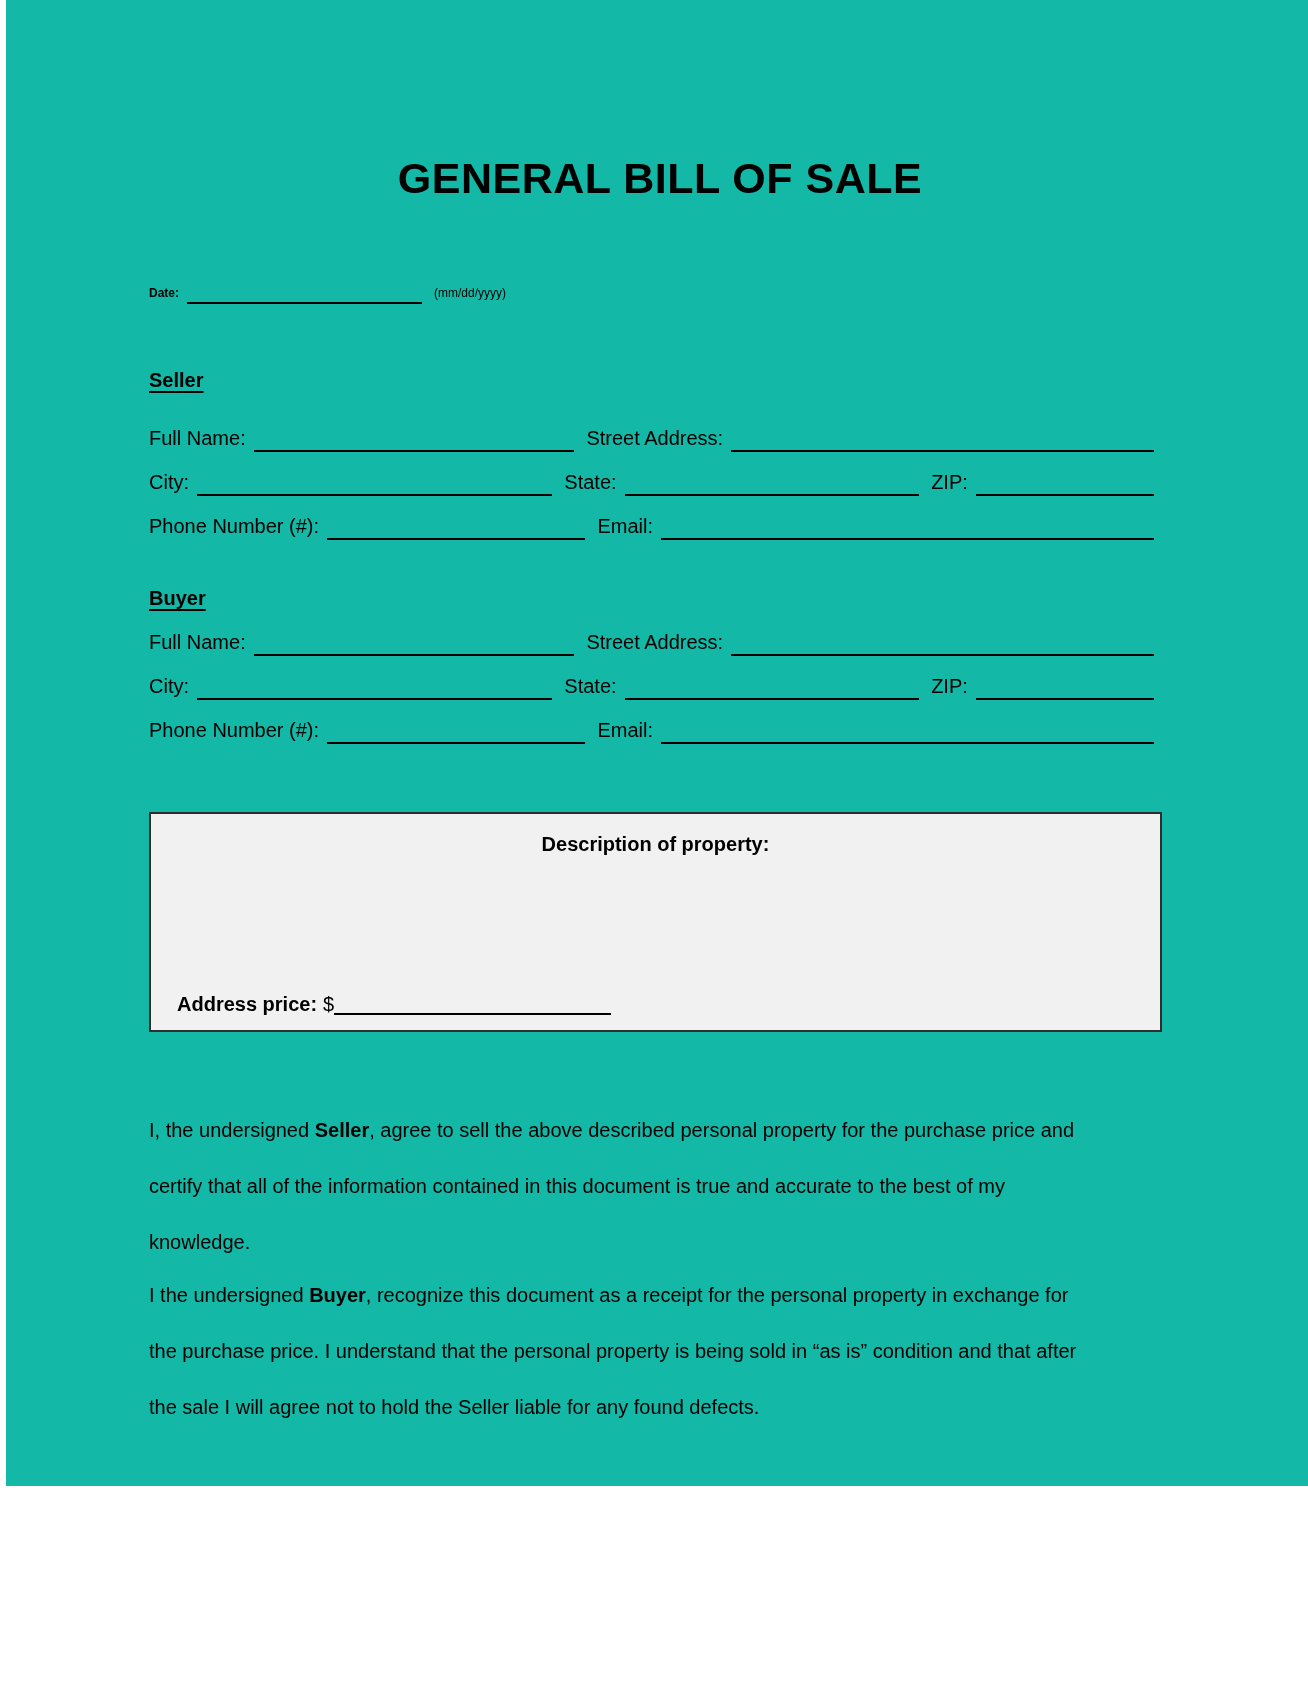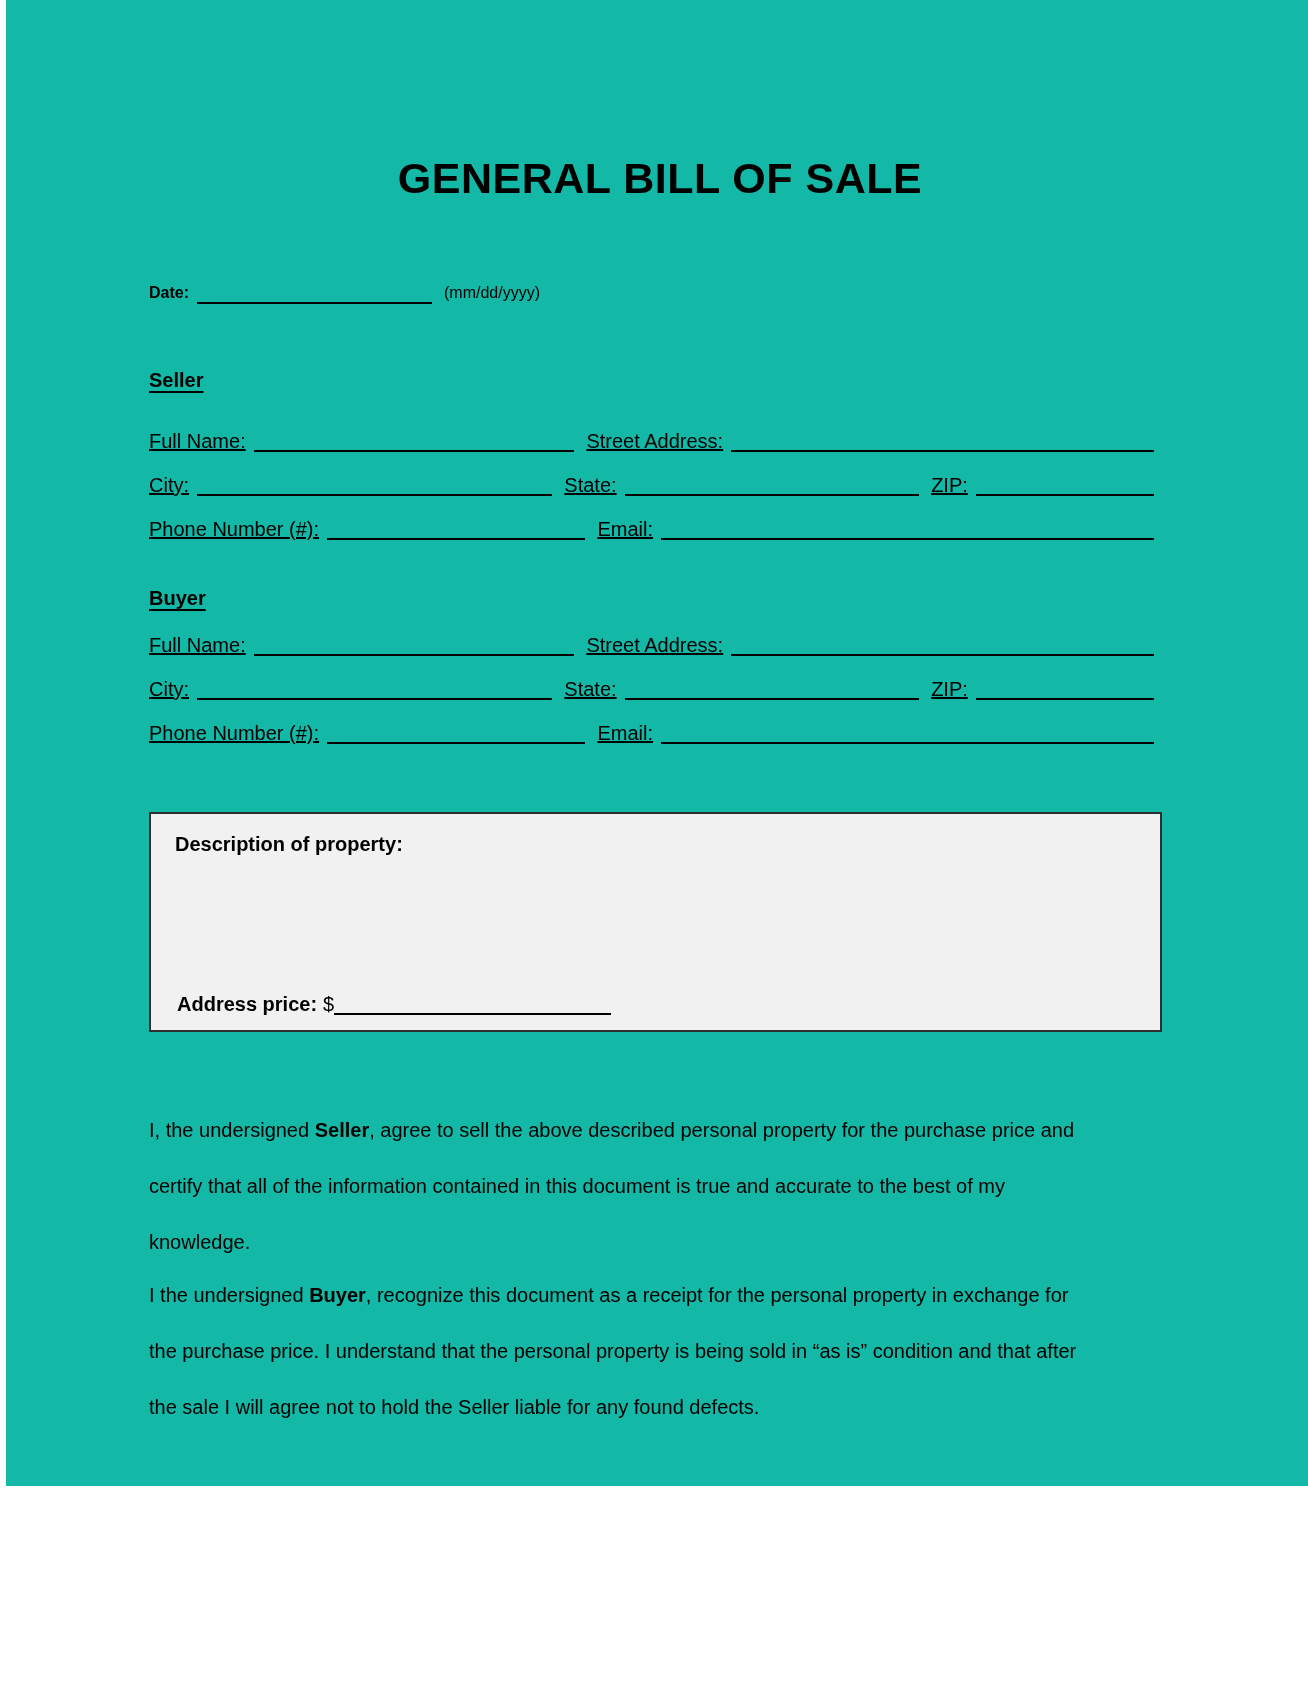--- a/index.html
+++ b/index.html
@@ -24,21 +24,21 @@
     font-weight: 700;
     line-height: 50px;
     letter-spacing: 0.5px;
   }
 
   .date-row {
     position: absolute;
     top: 276px; left: 143px; right: 152px;
     display: flex;
     align-items: flex-end;
-    font-size: 16px;
+    font-size: 12px;
     line-height: 28px;
   }
 
   .party {
     position: absolute;
     left: 143px; right: 160px;
     font-size: 20px;
     line-height: 28px;
   }
   #seller-section { top: 366px; }
@@ -46,23 +46,21 @@
 
   .heading {
     font-weight: 700;
     text-decoration: underline;
     text-decoration-thickness: 2px;
     text-underline-offset: 4px;
   }
 
   .form-row {
     display: flex;
-    align-items: flex-end;
     margin-top: 13px;
-    text-decoration: underline;
   }
   #seller-section .form-row.first { margin-top: 30px; }
   #buyer-section  .form-row.first { margin-top: 16px; }
 
   .lbl { flex: 0 0 auto; white-space: nowrap; }
 
   .line {
     display: inline-block;
     height: 26px;
     border-bottom: 2px solid #000;
@@ -78,20 +76,21 @@
   .prop-box {
     position: absolute;
     top: 812px; left: 143px;
     width: 1013px; height: 220px;
     box-sizing: border-box;
     background: #f1f1f1;
     border: 2px solid #2e2e2e;
     padding: 16px 24px;
     font-size: 20px;
     line-height: 28px;
+    text-align: center;
   }
   .prop-fill {
     position: absolute;
     left: 2px; right: 2px; top: 50px; bottom: 52px;
   }
   .price-row {
     position: absolute;
     left: 26px; bottom: 12px;
     display: flex;
     align-items: flex-end;

